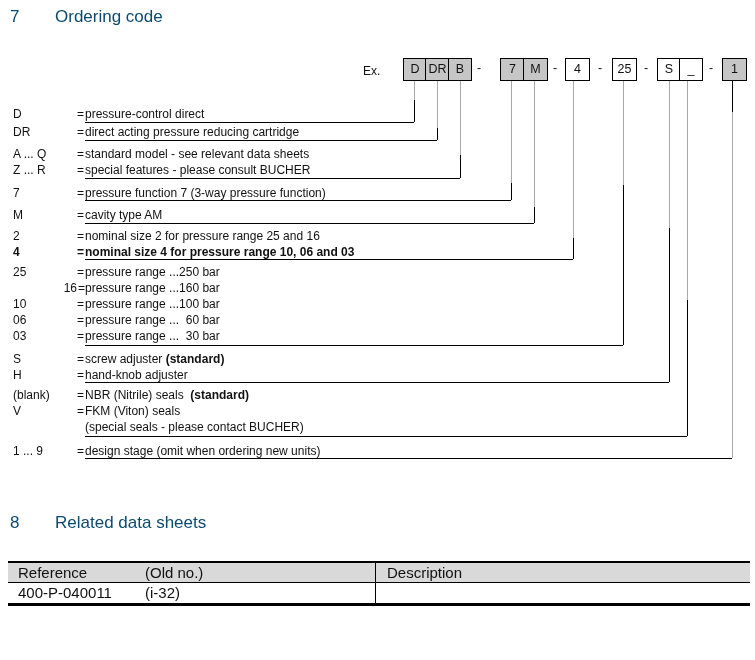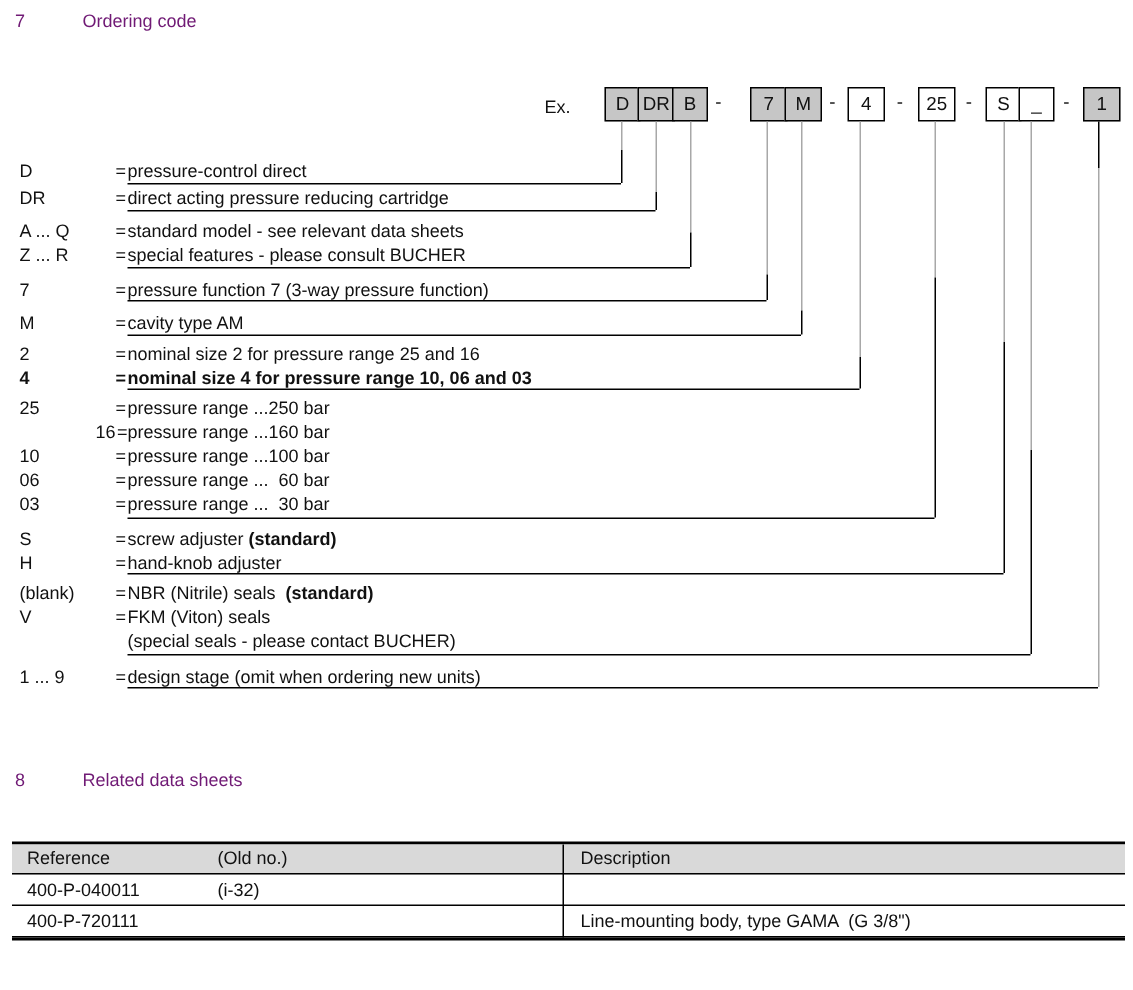--- a/index.html
+++ b/index.html
@@ -1,39 +1,39 @@
 <!DOCTYPE html>
 <html><head>
 <meta charset="utf-8">
 <style>
   html,body{margin:0;padding:0;background:#fff;}
   #page{
     position:relative;width:755px;height:660px;background:#ffffff;
     font-family:"Liberation Sans", sans-serif;color:#111;overflow:hidden;
   }
-  .h1{position:absolute;font-size:12px;font-weight:400;color:#701a75;white-space:pre;}
+  .h1{position:absolute;font-size:17px;font-weight:400;color:#0c4a6e;white-space:pre;}
   .h1 .num{display:inline-block;width:45px;}
   .exlabel{position:absolute;left:363px;top:64px;font-size:12px;}
   .cbox{
     position:absolute;top:58px;height:21px;border:1px solid #000;background:#fff;
     text-align:center;line-height:21px;font-size:12.5px;color:#111;
   }
   .cbox.gray{background:#c6c6c6;}
   .dash{position:absolute;top:58px;height:21px;line-height:21px;text-align:center;font-size:12.5px;}
   .lrow{position:absolute;left:13px;height:14px;font-size:12px;line-height:14px;white-space:pre;}
   .lrow .code{display:inline-block;width:64px;vertical-align:top;}
   .lrow .eq{display:inline-block;width:8px;vertical-align:top;}
   .lrow .txt{vertical-align:top;}
   .lrow .bld{font-weight:bold;vertical-align:top;}
   .ul{position:absolute;height:1px;background:#000;}
   .vseg{position:absolute;width:1px;}
   .vseg.g{background:#a8a8a8;}
   .vseg.b{background:#000;}
   #tbl{position:absolute;left:8px;top:561px;width:742px;border-top:2px solid #000;border-bottom:2px solid #000;}
-  .trow{position:relative;width:100%;font-size:12px;}
+  .trow{position:relative;width:100%;font-size:15px;}
   .trow.head{height:19px;line-height:19px;background:#d9d9d9;border-bottom:1px solid #000;}
   .trow.body{height:20px;line-height:20px;border-bottom:1px solid #000;}
   .trow.body:last-child{border-bottom:none;}
   .tcell{position:absolute;top:0;white-space:pre;}
   .c0{left:10px;} .c1{left:137px;} .c2{left:379px;}
   #tdiv{position:absolute;left:367px;top:0;bottom:0;width:1px;background:#000;}
 </style>
 </head>
 <body>
 
@@ -119,21 +119,16 @@
   <div id="tbl">
     <div class="trow head">
         <span class="tcell c0">Reference</span>
         <span class="tcell c1">(Old no.)</span>
         <span class="tcell c2">Description</span>
       </div>
       <div class="trow body">
         <span class="tcell c0">400-P-040011</span>
         <span class="tcell c1">(i-32)</span>
       </div>
-      <div class="trow body">
-        <span class="tcell c0">400-P-720111</span>
-        <span class="tcell c1"></span>
-        <span class="tcell c2">Line-mounting body, type GAMA  (G 3/8")</span>
-      </div>
   <div id="tdiv"></div>
     </div>
 
 </div>
 
 </body></html>

